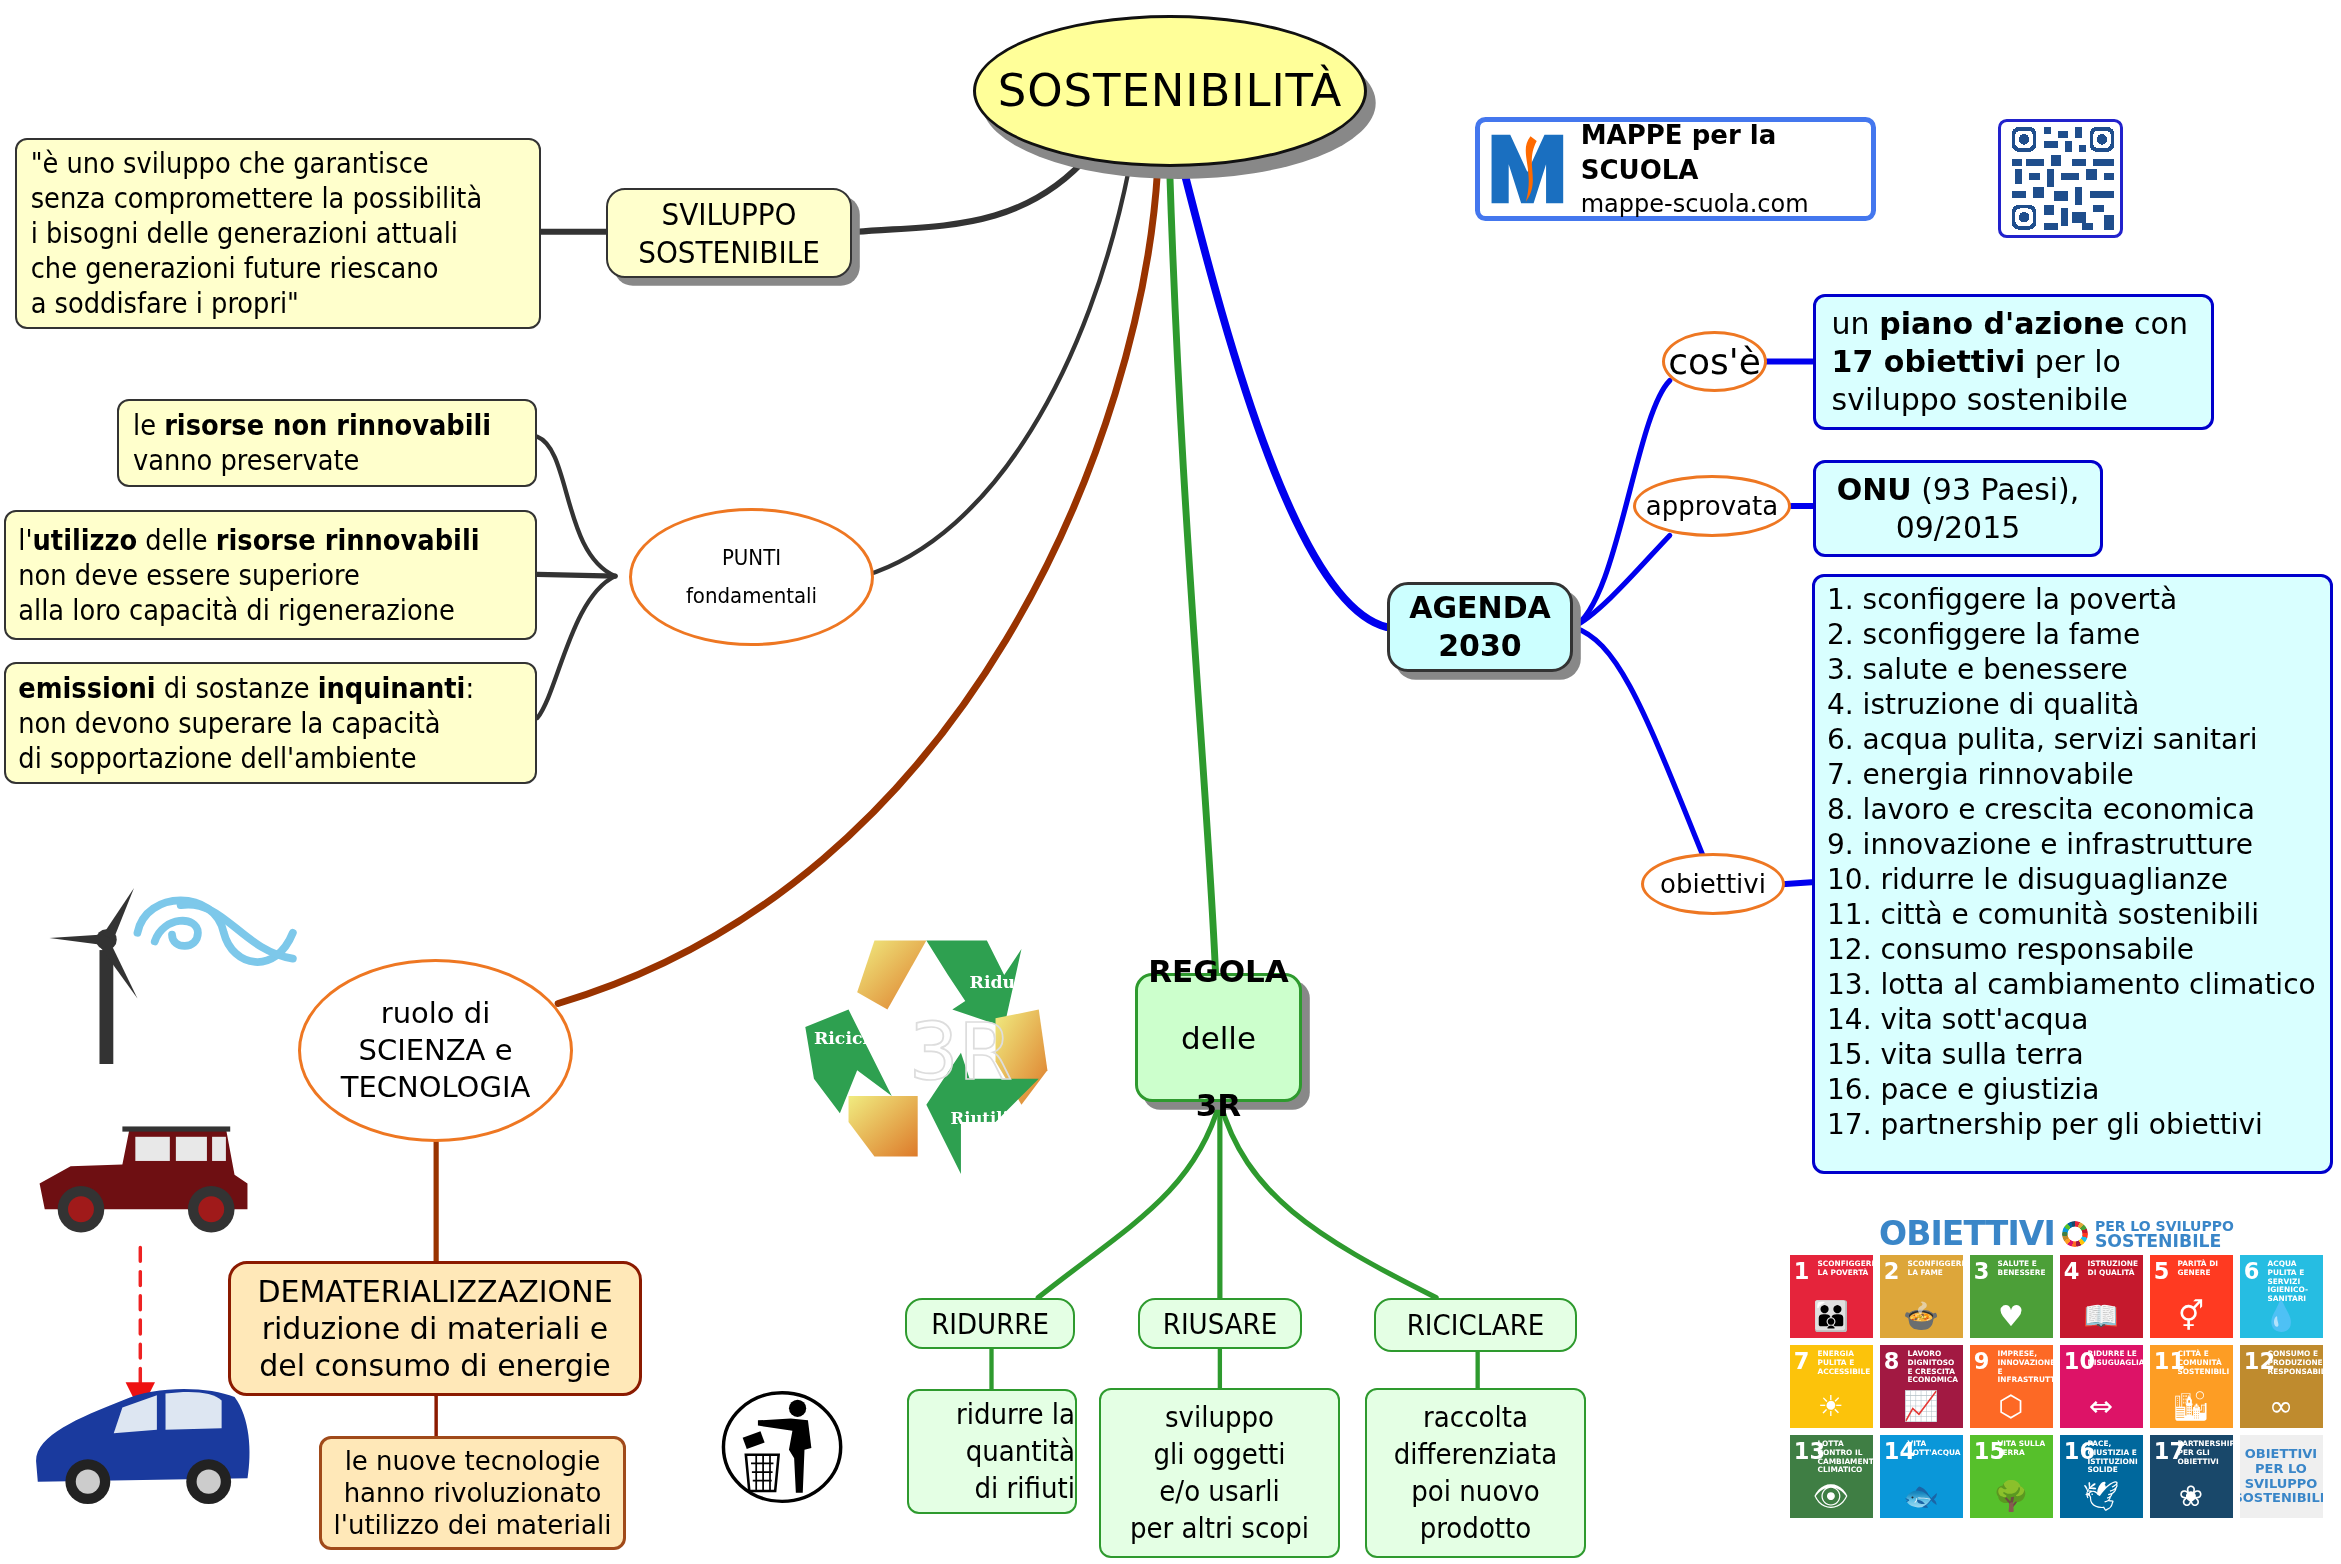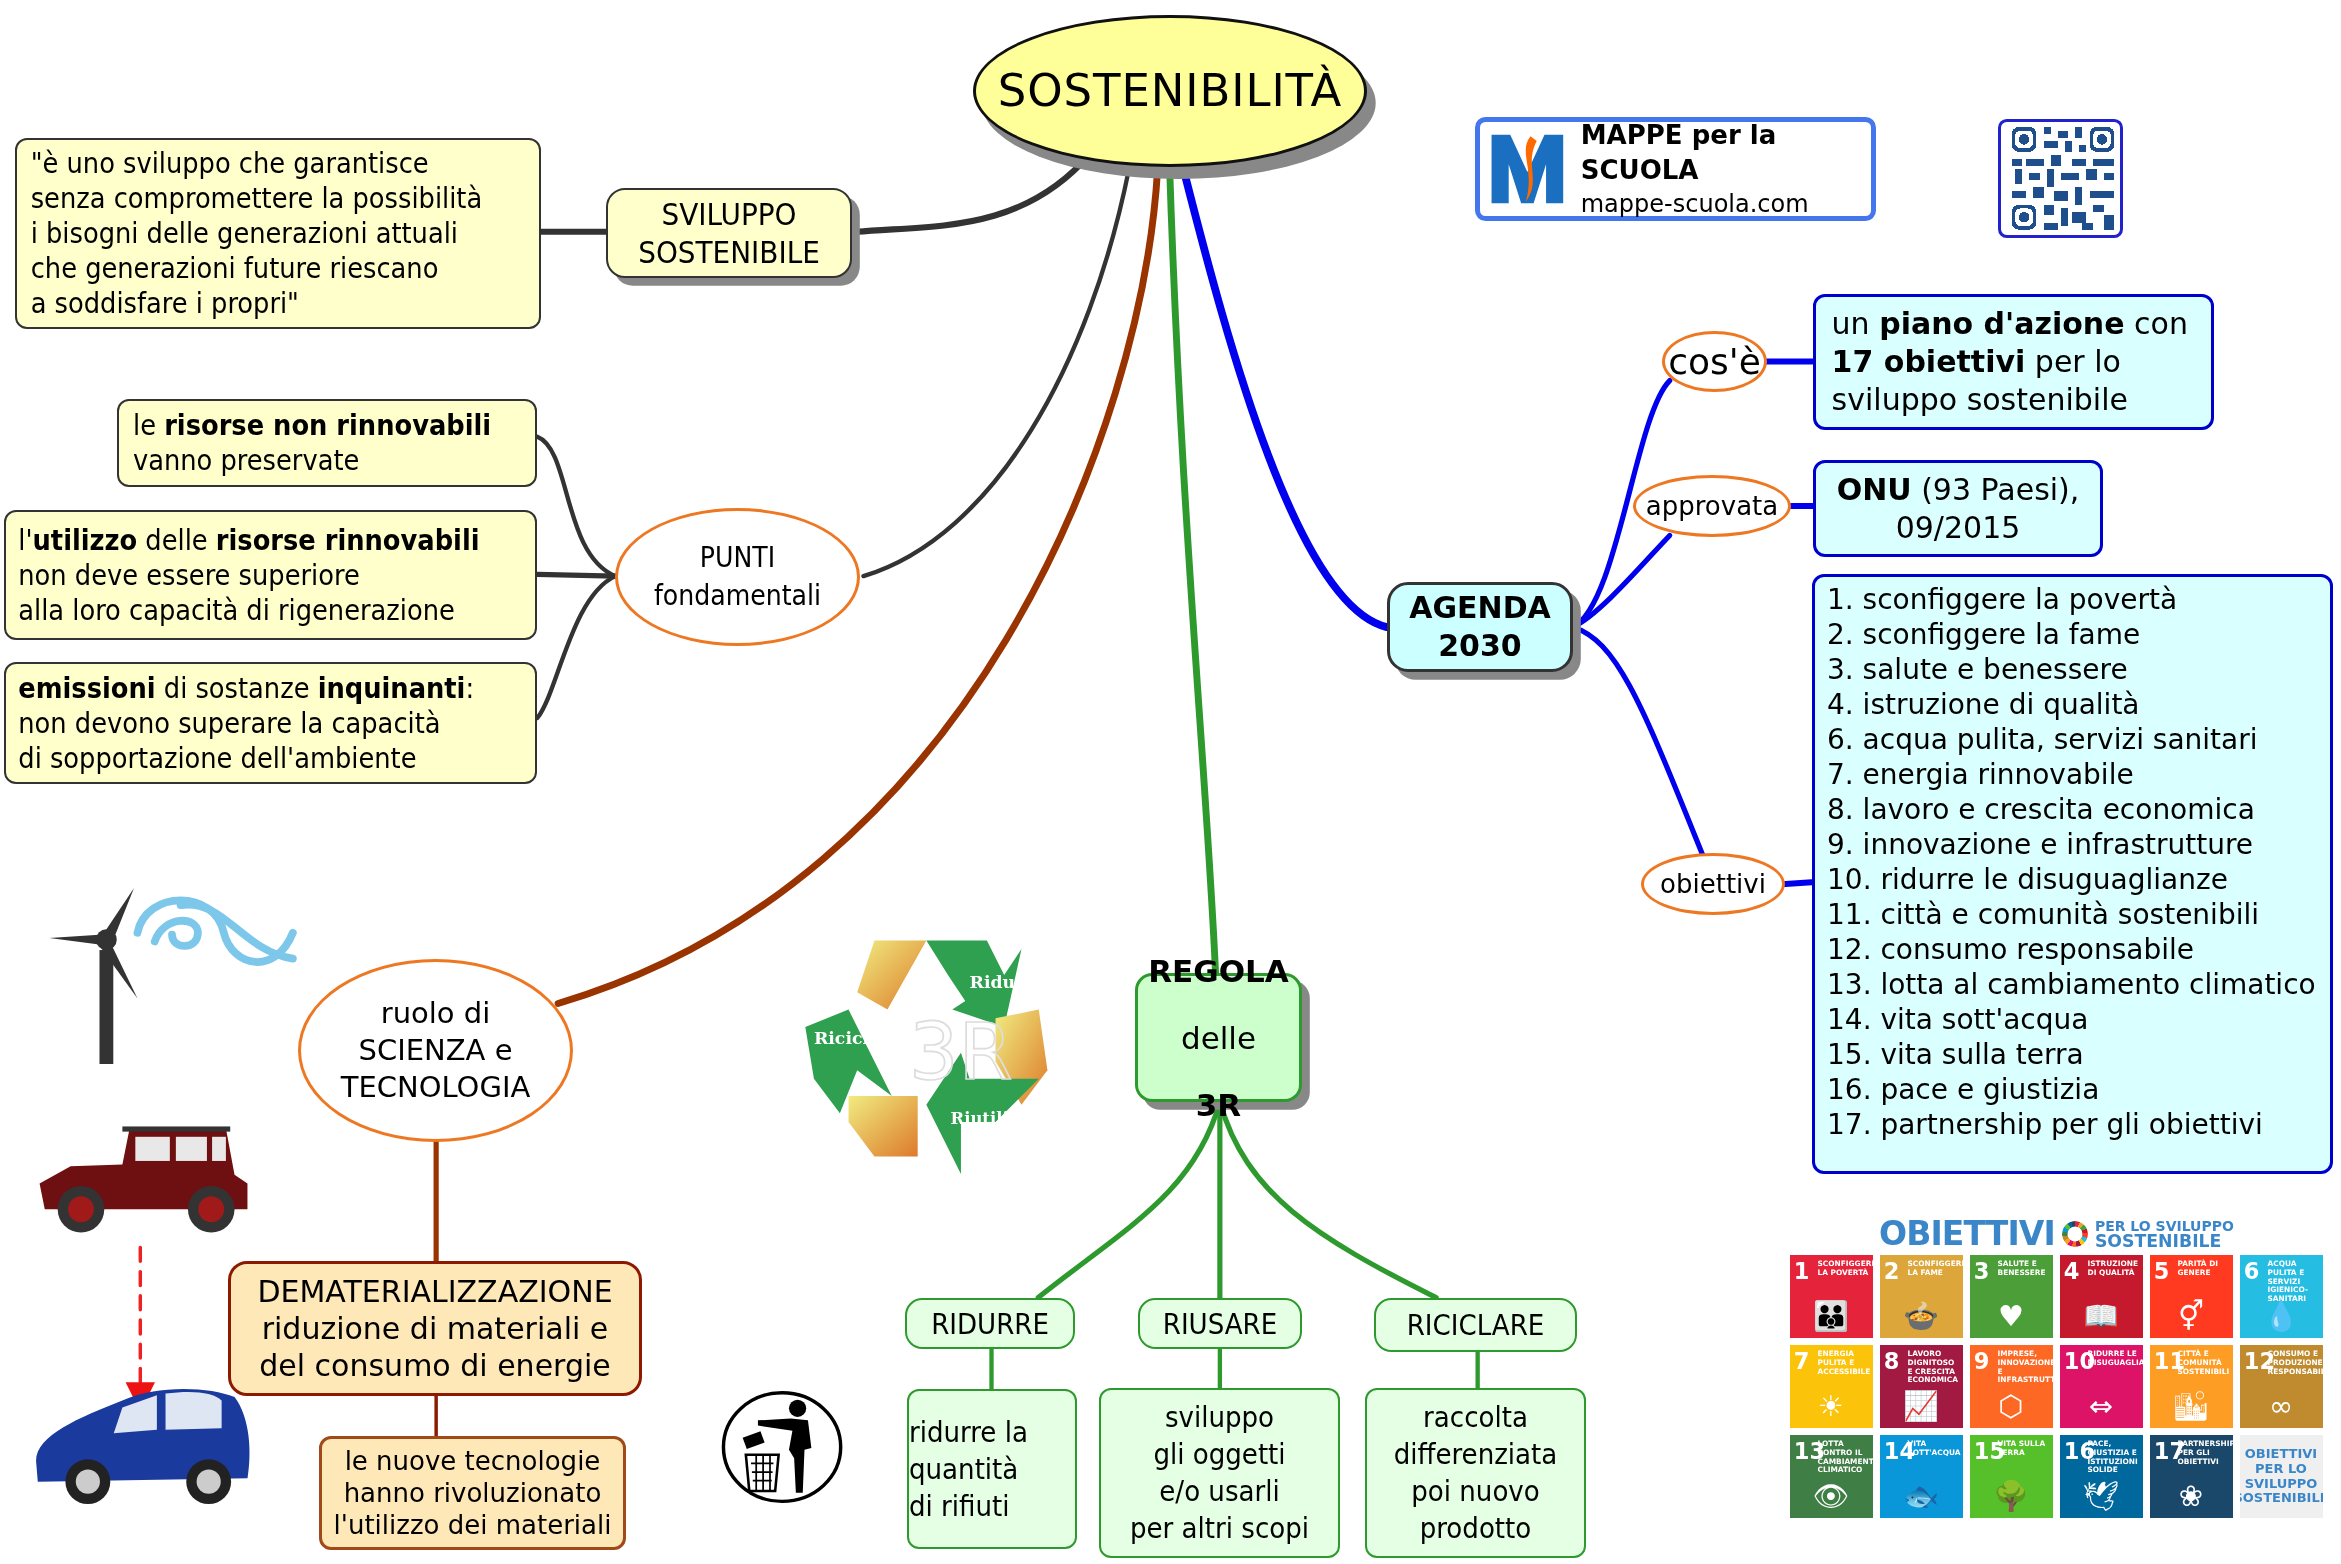--- a/index.html
+++ b/index.html
@@ -22,42 +22,42 @@
   b { font-weight:bold; }
 
   #central { left:973px; top:14.7px; width:394px; height:152px; border-radius:50%;
              background:#ffff99; border:3.5px solid #111; box-shadow:8.7px 12px 0 #888;
              align-items:center; text-align:center; font-size:45px; letter-spacing:0.9px; }
   #quote { left:14.7px; top:138px; width:526px; height:191px; padding:7px 14px; font-size:28.6px; line-height:35px; }
   #sviluppo { left:606px; top:188px; width:246px; height:90px; text-align:center; font-size:31px; line-height:38px; border-radius:19px; }
   #risorse1 { left:117px; top:399px; width:420px; height:88px; padding:0 14px; font-size:28.6px; line-height:35px; }
   #risorse2 { left:4.3px; top:510px; width:533px; height:130px; padding:0 12px; font-size:28.6px; line-height:35px; }
   #risorse3 { left:4.3px; top:662px; width:533px; height:122px; padding:0 12px; font-size:28.6px; line-height:35px; }
-  #punti { left:615px; top:508px; width:245px; height:138px; font-size:28px; line-height:38px; }
+  #punti { left:629px; top:508px; width:245px; height:138px; font-size:22px; line-height:38px; }
   #logo { left:1475px; top:117px; width:401px; height:104px; border:5.2px solid #4477ee; border-radius:10.4px;
           background:#fff; flex-direction:row; align-items:center; justify-content:flex-start; padding-left:10.4px; }
   #logo .mark { width:83px; height:80px; margin-right:15.6px; }
   #logo .t1 { font-size:26px; font-weight:bold; line-height:35px; }
   #logo .t2 { font-size:24px; line-height:33px; }
   #qr { left:1998px; top:119px; width:125px; height:119px; border:3.5px solid #2222cc; border-radius:8.7px; background:#fff; padding:5.2px; }
   #cose { left:1662px; top:331px; width:105px; height:61px; font-size:36px; }
   #piano { left:1813px; top:294px; width:401px; height:136px; padding:0 15.6px; font-size:30px; line-height:38px; }
   #approvata { left:1633px; top:475px; width:158px; height:62px; font-size:26px; }
   #onu { left:1813px; top:460px; width:290px; height:97px; text-align:center; font-size:30px; line-height:38px; }
   #agenda { left:1387px; top:582px; width:186px; height:90px; text-align:center; font-size:30px; line-height:38px; font-weight:bold; }
   #obiettivi-node { left:1641px; top:853px; width:144px; height:62px; font-size:26px; }
   #sdg-list { left:1812px; top:574px; width:521px; height:600px; padding:5.2px 12px; font-size:28px; line-height:35px; justify-content:flex-start; }
   #ruolo { left:298px; top:959px; width:275px; height:183px; font-size:29px; line-height:37px; }
   #demat { left:228px; top:1261px; width:414px; height:135px; text-align:center; font-size:30px; line-height:37px; }
   #nuove { left:284px; top:1436px; width:307px; height:114px; text-align:center; font-size:26px; line-height:32px; }
   #regola { left:1135px; top:973px; width:167px; height:129px; text-align:center; font-size:31px; line-height:38px;gap:29px; }
   #ridurre { left:905px; top:1298px; width:170px; height:51px; text-align:center; font-size:29px; }
   #riusare { left:1138px; top:1298px; width:164px; height:51px; text-align:center; font-size:29px; }
   #riciclare { left:1374px; top:1298px; width:203px; height:54px; text-align:center; font-size:29px; }
-  #d-ridurre { left:907px; top:1389px; width:170px; height:160px; text-align:left; font-size:29px; line-height:37px; }
+  #d-ridurre { left:907px; top:1389px; width:170px; height:125px; text-align:right; font-size:29px; line-height:37px; }
   #d-riusare { left:1099px; top:1388px; width:241px; height:170px; text-align:center; font-size:29px; line-height:37px; }
   #d-riciclare { left:1365px; top:1388px; width:221px; height:170px; text-align:center; font-size:29px; line-height:37px; }
 
   .pic { position:absolute; z-index:1; }
   #sdg-grid { position:absolute; left:1786px; top:1212px; width:541px; height:314px; z-index:2; }
   #sdg-grid .hdr { height:43px; display:flex; align-items:center; justify-content:center; gap:7px; }
   #sdg-grid .hdr .big { color:#3a86c8; font-weight:bold; font-size:33px; letter-spacing:-0.9px; }
   #sdg-grid .hdr .small { color:#3a86c8; font-weight:bold; font-size:14px; line-height:14.7px; }
   #sdg-grid .ring { width:26px; height:26px; border-radius:50%;
      background:conic-gradient(#e5243b 0 6%,#dda63a 0 12%,#4c9f38 0 18%,#c5192d 0 24%,#ff3a21 0 30%,#26bde2 0 36%,#fcc30b 0 42%,#a21942 0 48%,#fd6925 0 54%,#dd1367 0 60%,#fd9d24 0 66%,#bf8b2e 0 72%,#3f7e44 0 78%,#0a97d9 0 84%,#56c02b 0 90%,#00689d 0 95%,#19486a 0 100%);

